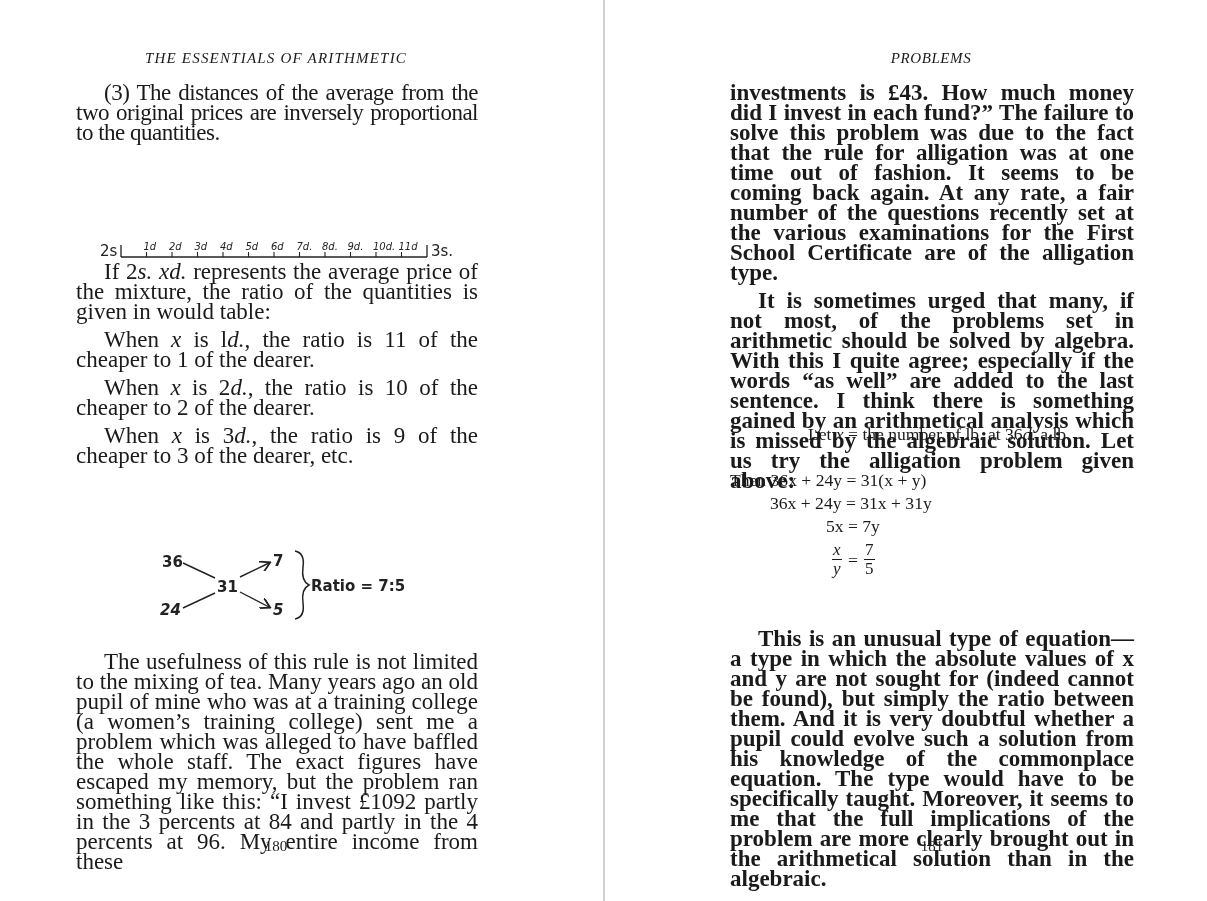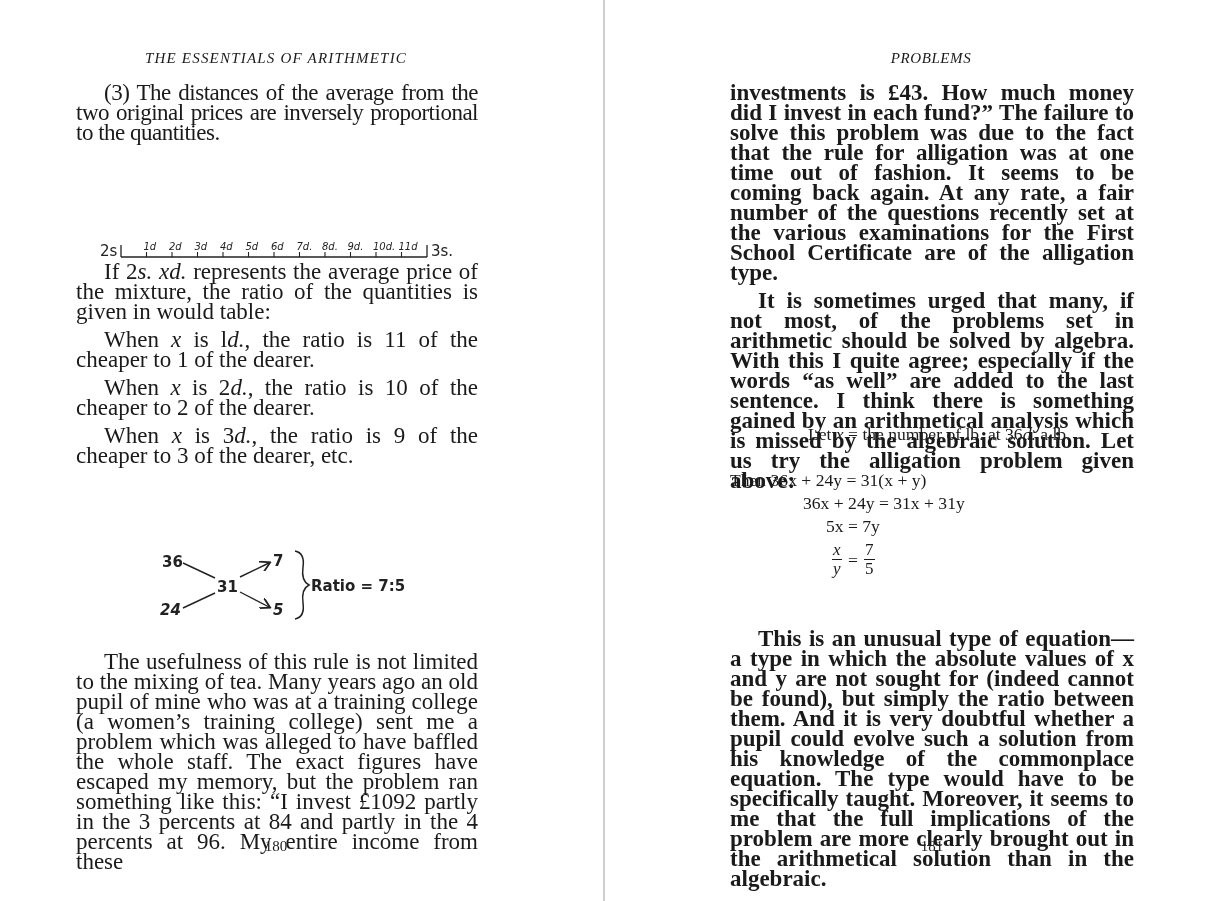--- a/index.html
+++ b/index.html
@@ -130,21 +130,21 @@
 
   <div class="text" style="top:83px;">
     <p class="noindent">investments is £43. How much money did I invest in each fund?” The failure to solve this problem was due to the fact that the rule for alligation was at one time out of fashion. It seems to be coming back again. At any rate, a fair number of the questions recently set at the various examinations for the First School Certificate are of the alligation type.</p>
     <div class="gap"></div>
     <p>It is sometimes urged that many, if not most, of the problems set in arithmetic should be solved by algebra. With this I quite agree; especially if the words “as well” are added to the last sentence. I think there is something gained by an arithmetical analysis which is missed by the algebraic solution. Let us try the alligation problem given above:</p>
   </div>
 
   <div class="algebra">
     <div class="ln" style="left:78px; top:0;"><span>Let </span><i>x</i><span> = the number of lb. at 36</span><i>d.</i><span> a lb.</span></div>
     <div class="ln" style="left:0; top:46px;">Then 36x + 24y = 31(x + y)</div>
-    <div class="ln" style="left:40px; top:69px;margin-left:33px;">36x + 24y = 31x + 31y</div>
+    <div class="ln" style="left:40px; top:69px;">36x + 24y = 31x + 31y</div>
     <div class="ln" style="left:96px; top:92px;text-align:center;">5x = 7y</div>
     <div class="frac" style="left:102px; top:118px;">
       <i class="num">x</i>
       <i class="den">y</i>
     </div>
     <div class="ln" style="left:118px; top:126px;">=</div>
     <div class="frac" style="left:134px; top:118px;">
       <span class="num">7</span>
       <span class="den">5</span>
     </div>

